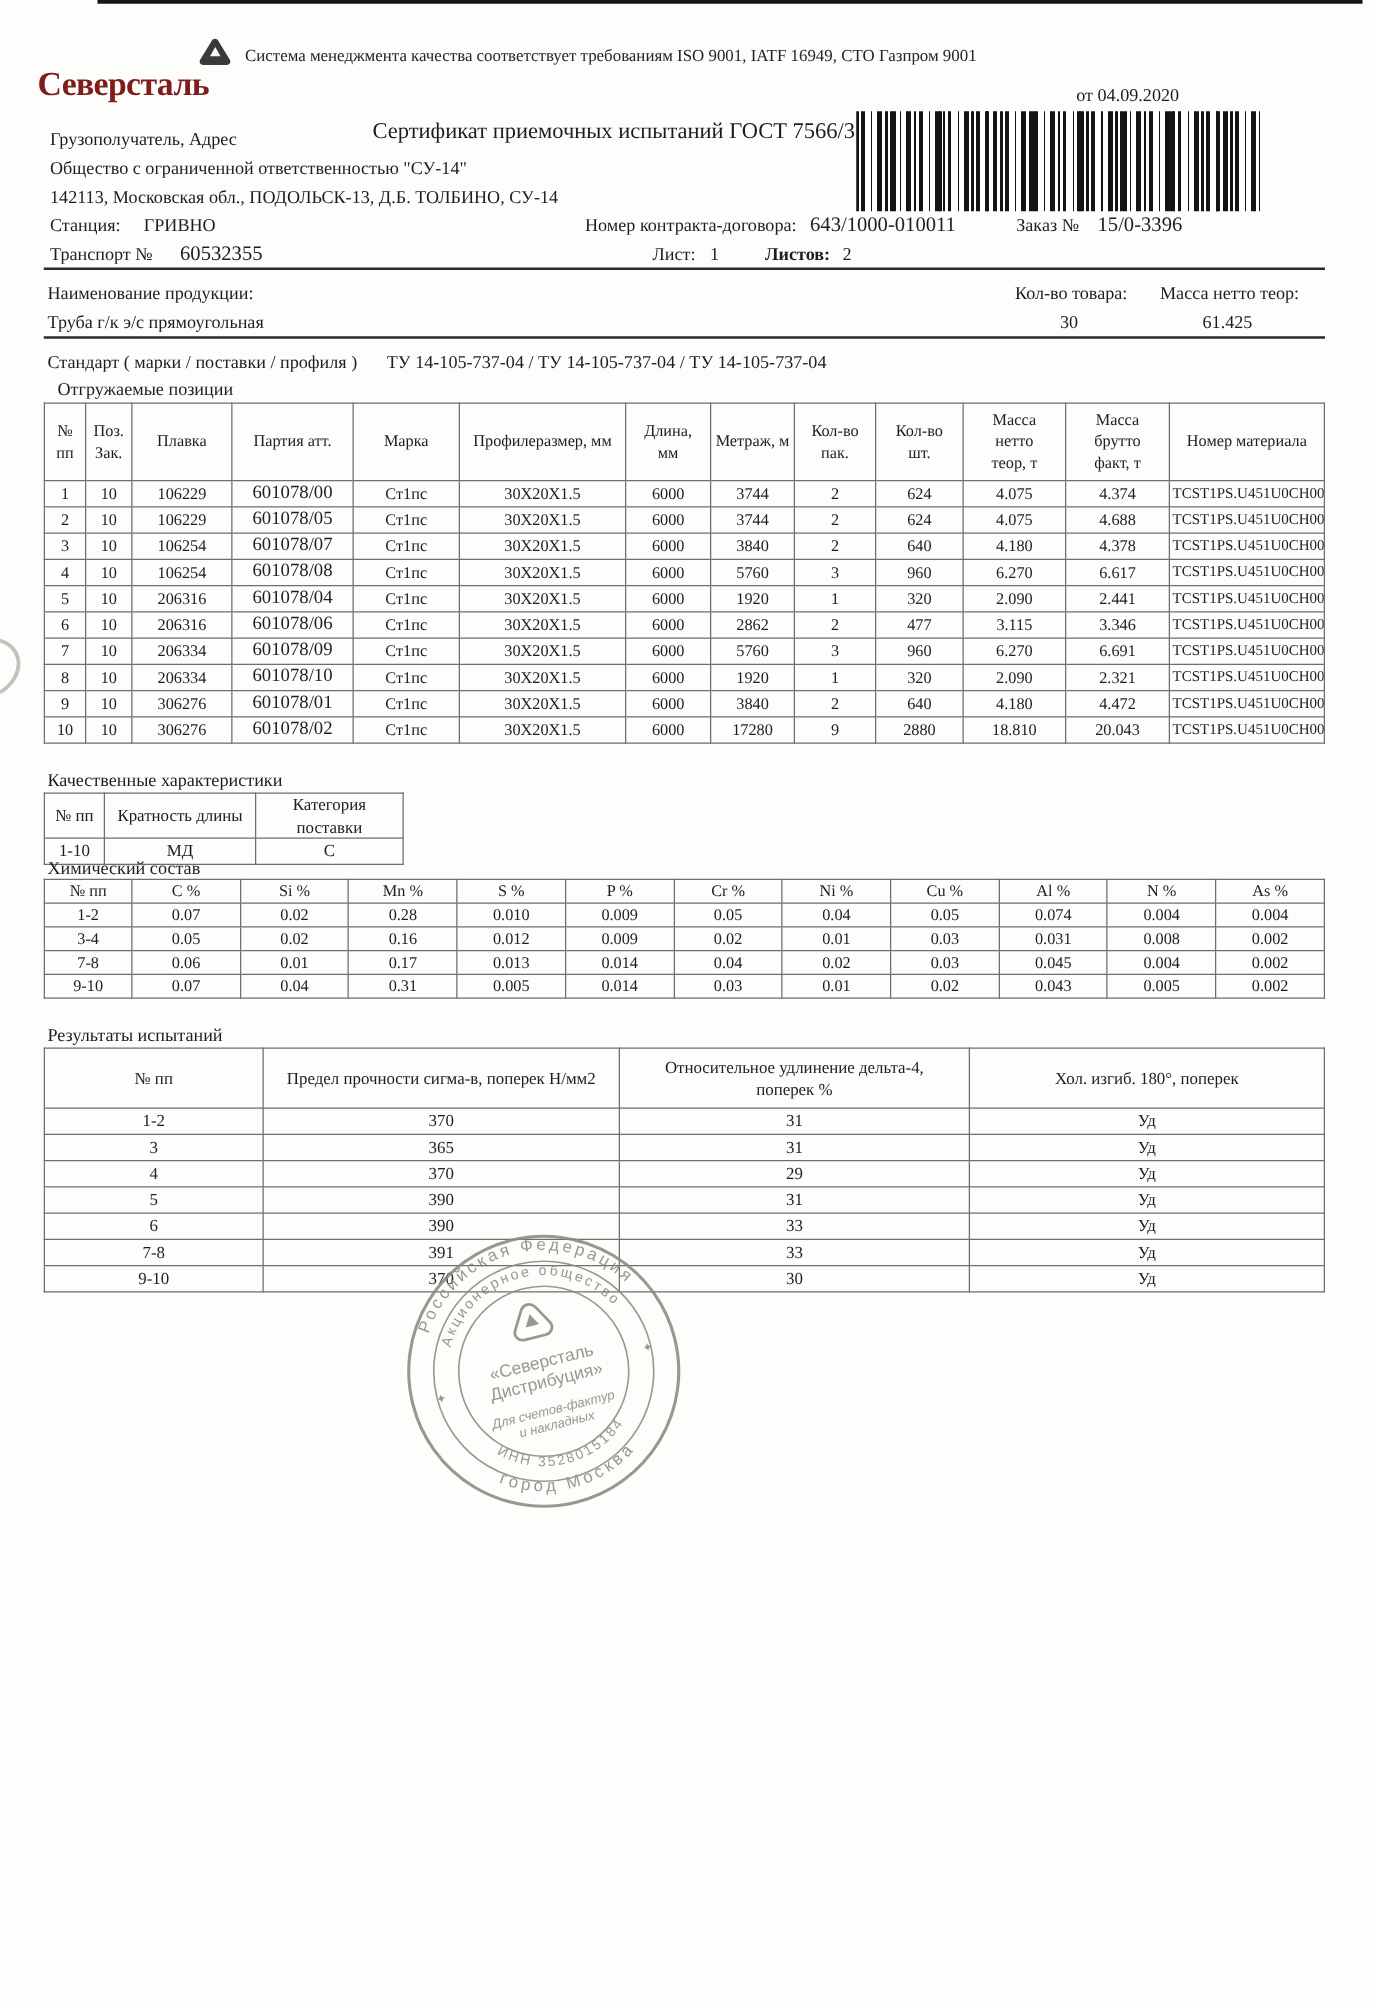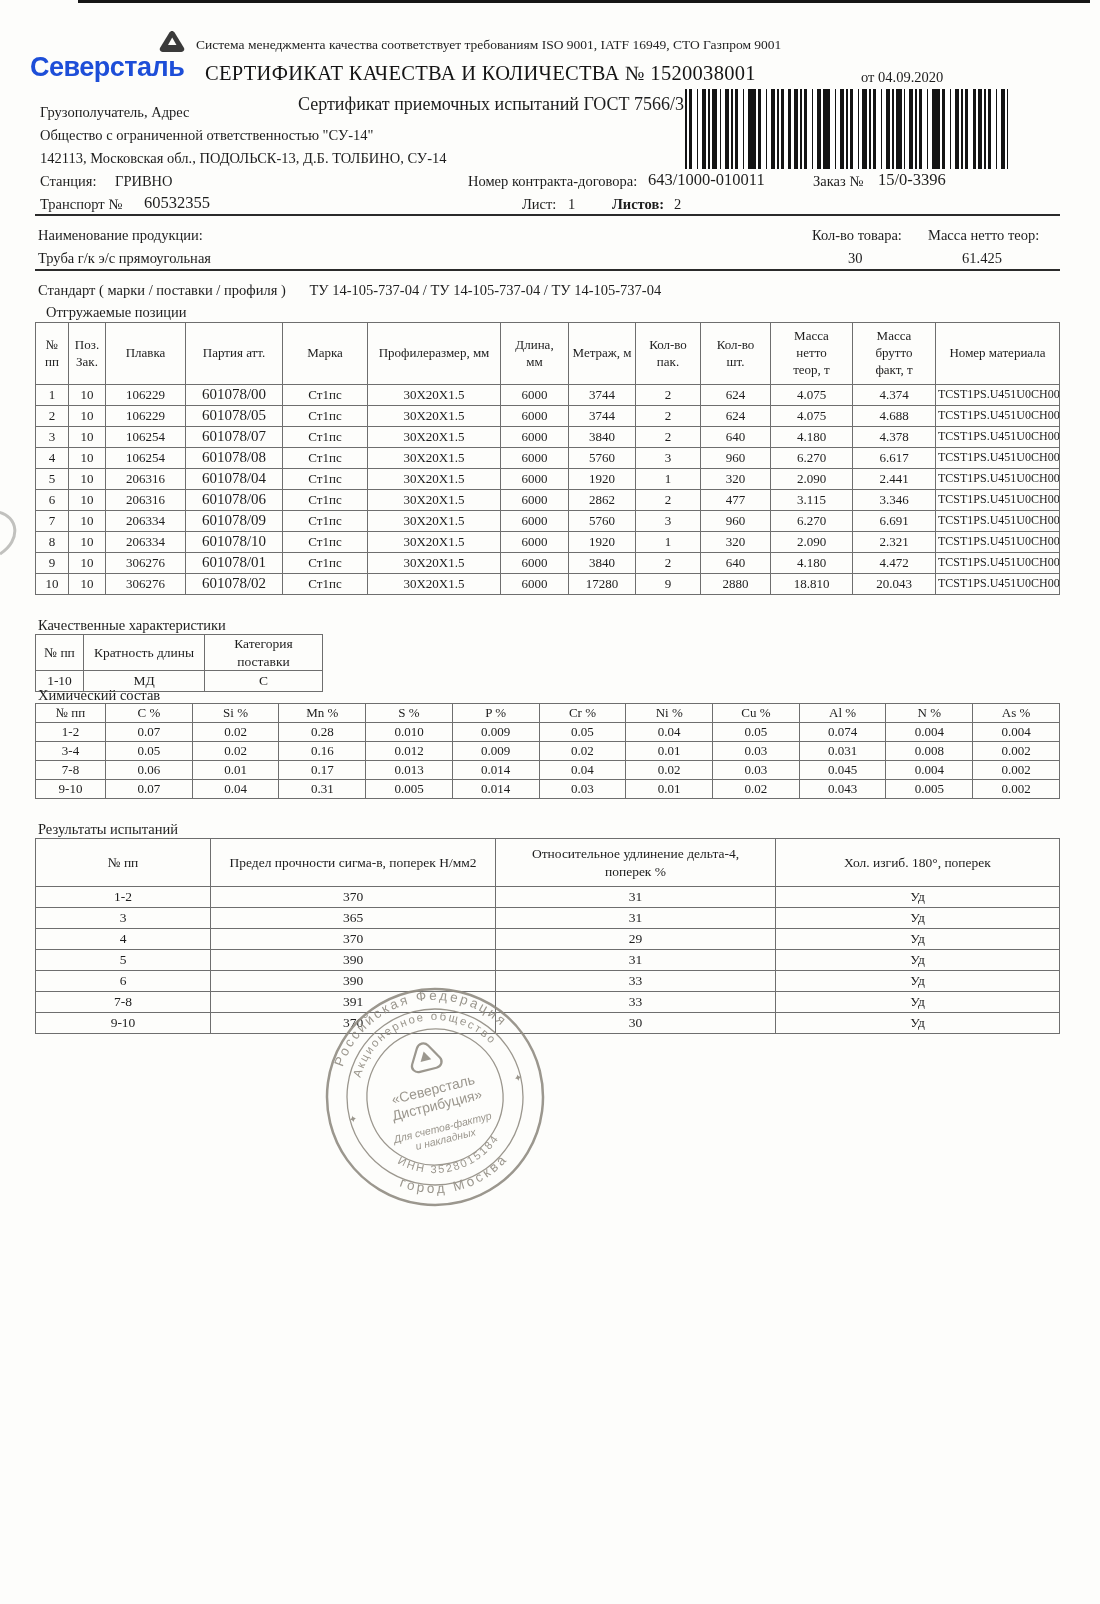--- a/index.html
+++ b/index.html
@@ -5,21 +5,21 @@
   *{margin:0;padding:0;box-sizing:border-box;}
   html,body{width:1100px;height:1604px;}
   body{background:#f4f4f2;font-family:"Liberation Serif",serif;color:#1d1d1d;position:relative;}
   .page{position:absolute;left:0;top:0;width:1100px;height:1604px;background:#fdfdfb;overflow:hidden;}
   .abs{position:absolute;}
   .lbl{font-size:14.5px;}
   .val-lg{font-size:16.5px;}
   .rule{background:#2b2b2b;height:2px;}
   .topline{background:#161616;height:3px;}
 
-  .logo-word{font-family:Liberation Sans, sans-serif;font-weight:700;font-size:27px;color:#1d4ed8;letter-spacing:-.5px;}
+  .logo-word{font-family:Liberation Serif, serif;font-weight:700;font-size:27px;color:#7f1d1d;letter-spacing:-.5px;}
   .iso-line{font-size:13.5px;color:#242424;}
   .doc-title{font-size:20.5px;letter-spacing:.3px;color:#141414;}
   .doc-sub{font-size:18px;}
   .doc-date{font-size:14.5px;}
 
   .barcode{background-color:#fff;background-image:
     repeating-linear-gradient(90deg,#141414 0 2px,rgba(0,0,0,0) 2px 4px,#141414 4px 7px,rgba(0,0,0,0) 7px 12px,#141414 12px 13px,rgba(0,0,0,0) 13px 17px,#141414 17px 21px,rgba(0,0,0,0) 21px 23px),
     repeating-linear-gradient(90deg,rgba(0,0,0,0) 0 29px,#141414 29px 32px,rgba(0,0,0,0) 32px 37px);}
 
   table{border-collapse:collapse;table-layout:fixed;background:transparent;}
@@ -48,21 +48,20 @@
 <div class="page">
 
   <div class="abs topline" style="left:78px;top:0;width:1012px;"></div>
 
   <div class="abs logo-word" style="left:30px;top:52px;">Северсталь</div>
   <svg class="abs" style="left:158px;top:28px;" width="28" height="28" viewBox="0 0 24 24">
     <path d="M12 2.6c.9 0 1.7.5 2.2 1.3l8 13.1c.9 1.6-.2 3.6-2.2 3.6H4c-2 0-3.1-2-2.2-3.6l8-13.1C10.3 3.1 11.1 2.6 12 2.6z" fill="#3a3a3a"></path>
     <path d="M12.2 8.2l3.6 6.3H8.6z" fill="#fdfdfb"></path>
   </svg>
   <div class="abs iso-line" style="left:196px;top:37px;width:870px;">Система менеджмента качества соответствует требованиям ISO 9001, IATF 16949, СТО Газпром 9001</div>
-  <div class="abs doc-title" style="left:205px;top:62px;">СЕРТИФИКАТ КАЧЕСТВА И КОЛИЧЕСТВА № 1520038001</div>
   <div class="abs doc-date" style="left:845px;top:69px;margin-left:16px;">от 04.09.2020</div>
   <div class="abs doc-sub" style="left:298px;top:94px;">Сертификат приемочных испытаний ГОСТ 7566/3.1</div>
   <div class="abs barcode" style="left:685px;top:89px;width:323px;height:80px;"></div>
 
   <div class="abs lbl" style="left:40px;top:104px;">Грузополучатель, Адрес</div>
   <div class="abs lbl" style="left:40px;top:127px;">Общество с ограниченной ответственностью "СУ-14"</div>
   <div class="abs lbl" style="left:40px;top:150px;">142113, Московская обл., ПОДОЛЬСК-13, Д.Б. ТОЛБИНО, СУ-14</div>
 
   <div class="abs lbl" style="left:40px;top:173px;">Станция:</div>
   <div class="abs lbl" style="left:115px;top:173px;">ГРИВНО</div>

